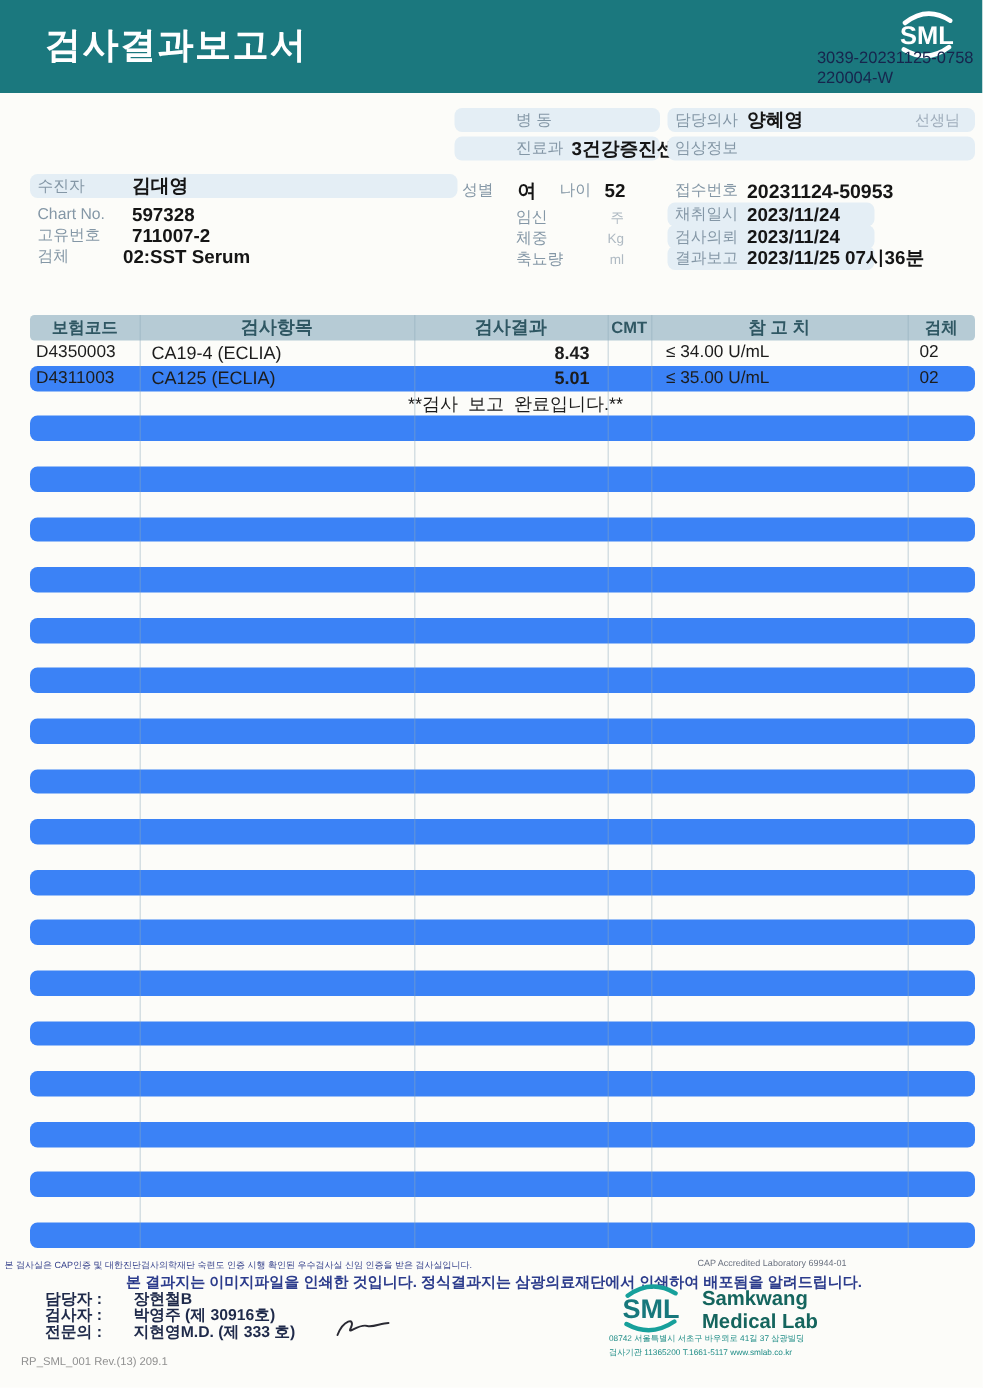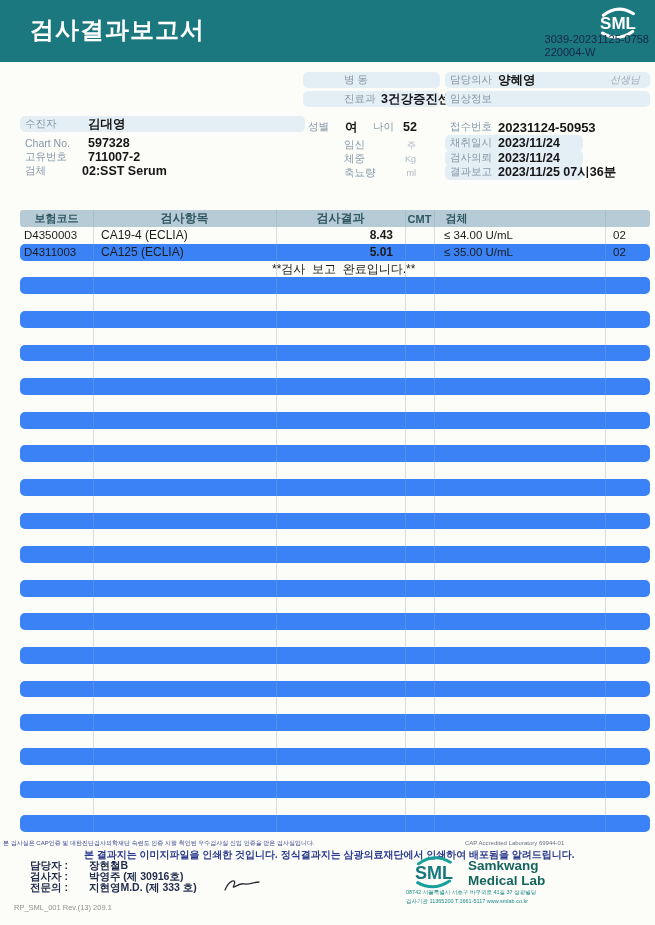--- a/index.html
+++ b/index.html
@@ -15,21 +15,21 @@
   
   .field { position: absolute; display: flex; align-items: center; height: 16px; padding-left: 5px; }
   .pillbg { background: #e4eef5; border-radius: 5px; }
   .flabel { color: #8497a6; font-size: 10.5px; flex: none; }
   .lw-left  { width: 63px; }
   .lw-mid   { width: 37px; margin-left: 36px; }
   .lw-right { width: 48px; }
   .fvalue { color: #151515; font-size: 12px; font-weight: bold; white-space: nowrap; }
   .fvalue.big { font-size: 12.5px; }
   .funit { color: #afbac3; font-size: 9px; margin-left: auto; padding-right: 14px; }
-  .fsuffix { color: #9fadbb; font-size: 10px; margin-left: auto; padding-right: 10px; font-style: italic; }
+  .fsuffix { color: #9fadbb; font-size: 10px; margin-left: auto; padding-right: 10px; }
 
   
   .table { position: absolute; left: 20px; top: 210px; width: 630px; }
   .thead { display: flex; align-items: center; height: 17px; background: #b6cbd5; border-radius: 3px;
            font-size: 11px; font-weight: bold; color: #2f5763; }
   .thead > div { text-align: center; }
   .trow { display: flex; align-items: center; height: 16.8px; font-size: 11.5px; color: #1c1c1c; }
   .trow.alt { background: #3b82f6; border-radius: 5px; }
   .c1 { width: 73px;  padding-left: 4px; }
   .c2 { width: 183px; padding-left: 8px; font-size: 12px; }
@@ -142,20 +142,21 @@
     <span class="flabel lw-right">결과보고</span>
     <span class="fvalue big">2023/11/25 07시36분</span>
   </div>
 
   <div class="table">
     <div class="thead">
       <div class="c1">보험코드</div>
       <div class="c2">검사항목</div>
       <div class="c3">검사결과</div>
       <div class="c4">CMT</div>
+      <div class="c5">참 고 치</div>
       <div class="c6">검체</div>
     </div>
 
     <div class="trow">
       <div class="c1">D4350003</div>
       <div class="c2">CA19-4 (ECLIA)</div>
       <div class="c3">8.43</div>
       <div class="c4"></div>
       <div class="c5">≤ 34.00 U/mL</div>
       <div class="c6">02</div>

